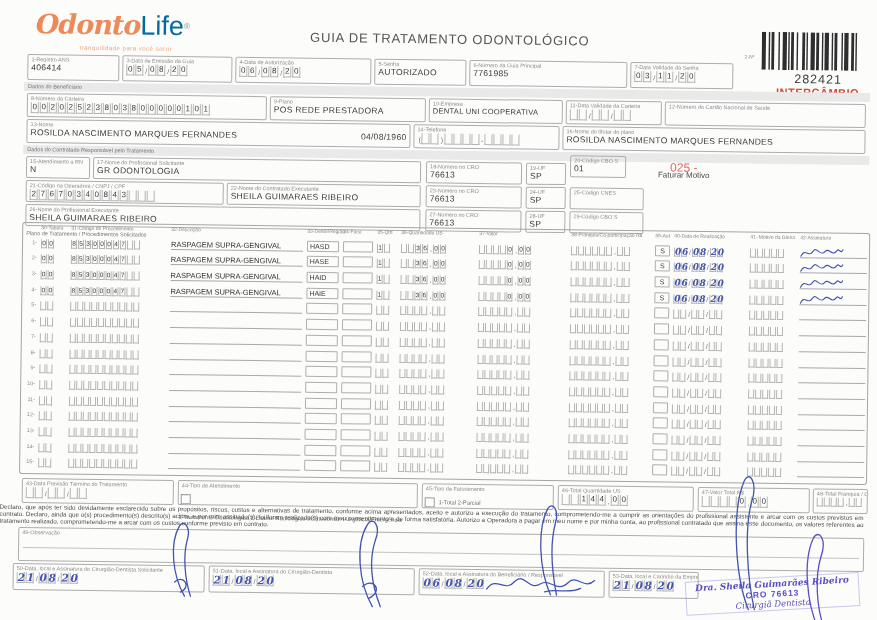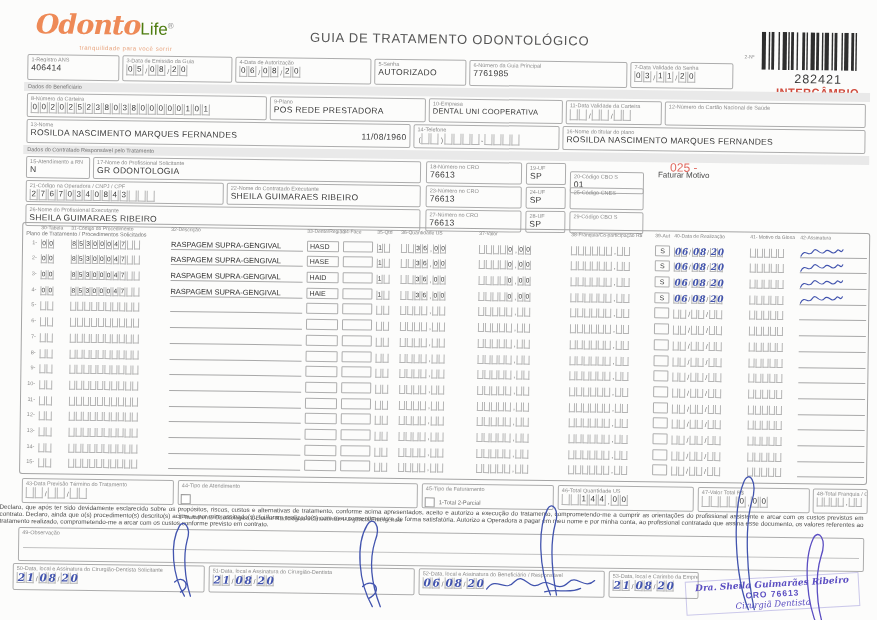--- a/index.html
+++ b/index.html
@@ -24,21 +24,21 @@
   .hw{color:#4254ae !important;font-family:"DejaVu Serif",serif;font-style:italic;font-weight:bold;}
   .cc.hw{font-size:10.5px;line-height:10px;}
   .comb-sm .cc.hw{font-size:9px;line-height:9px;}
 
   .cb{width:8px;height:8px;border:1px solid #9a9a9a;display:inline-block;margin:0 4px 0 2px;vertical-align:middle;background:#fff;}
   .opts{font-size:5.8px;color:#6e6e6e;vertical-align:middle;white-space:nowrap;}
 
   
   #logo{position:absolute;left:36px;top:8px;white-space:nowrap;}
   #logo .l1{font-family:"DejaVu Serif",serif;font-style:italic;font-weight:bold;font-size:27px;color:#ee8a57;letter-spacing:-1px;}
-  #logo .l2{font-size:17px;color:#4d7c0f;font-weight:400;letter-spacing:0px;}
+  #logo .l2{font-size:27px;color:#0369a1;font-weight:400;letter-spacing:0px;}
   #logo .reg{font-size:8px;color:#8a8a8a;vertical-align:super;}
   #tagline{position:absolute;left:80px;top:44px;font-size:6px;color:#e8a47e;letter-spacing:.5px;}
   #title{position:absolute;left:300px;top:26px;width:300px;text-align:center;font-size:13px;color:#555;letter-spacing:.8px;white-space:nowrap;}
   #no2{position:absolute;left:745px;top:44px;font-size:5px;color:#8d8d8d;}
   #barcode{position:absolute;left:762px;top:22px;}
   #bcnum{position:absolute;left:795px;top:62px;font-size:12.5px;color:#3c3c3c;letter-spacing:1px;}
   #intercambio{position:absolute;left:777px;top:76px;font-size:11px;font-weight:bold;color:#cf4a3c;letter-spacing:.5px;}
   #redcode{position:absolute;left:672px;top:152px;font-size:12px;color:#e0685f;}
   #redcode-desc{position:absolute;left:660px;top:162px;font-size:8px;color:#4a4a4a;}
 
@@ -218,21 +218,21 @@
   </div>
   <div class="field" style="left:666px;top:93px;width:201px;height:24px">
     <div class="flabel">12-Número do Cartão Nacional de Saúde</div>
     <div class="fval"></div>
   </div>
 
   <div class="field" style="left:28px;top:119px;width:384px;height:24px">
     <div class="flabel">13-Nome</div>
     <div style="display:flex;justify-content:space-between">
       <div class="fval">ROSILDA NASCIMENTO MARQUES FERNANDES</div>
-      <div class="fval">11/08/1960</div>
+      <div class="fval">04/08/1960</div>
     </div>
   </div>
   <div class="field" style="left:415px;top:119px;width:146px;height:24px">
     <div class="flabel">14-Telefone</div>
     <div class="comb">
           <span class="cs">(</span>
           <span class="cc"></span>
           <span class="cc"></span>
           <span class="cs">)</span>
           <span class="cc"></span>
@@ -262,21 +262,21 @@
     <div class="fval">GR ODONTOLOGIA</div>
   </div>
   <div class="field" style="left:428px;top:156px;width:96px;height:22px">
     <div class="flabel">18-Número no CRO</div>
     <div class="fval">76613</div>
   </div>
   <div class="field" style="left:528px;top:156px;width:40px;height:22px">
     <div class="flabel">19-UF</div>
     <div class="fval">SP</div>
   </div>
-  <div class="field" style="left:572px;top:164px;width:74px;height:22px">
+  <div class="field" style="left:572px;top:148px;width:56px;height:22px">
     <div class="flabel">20-Código CBO S</div>
     <div class="fval">01</div>
   </div>
   <div id="redcode">025 -</div>
   <div id="redcode-desc">Faturar Motivo</div>
 
   <div class="field" style="left:28px;top:180px;width:198px;height:22px">
     <div class="flabel">21-Código na Operadora / CNPJ / CPF</div>
     <div class="comb">
           <span class="cc">2</span>

